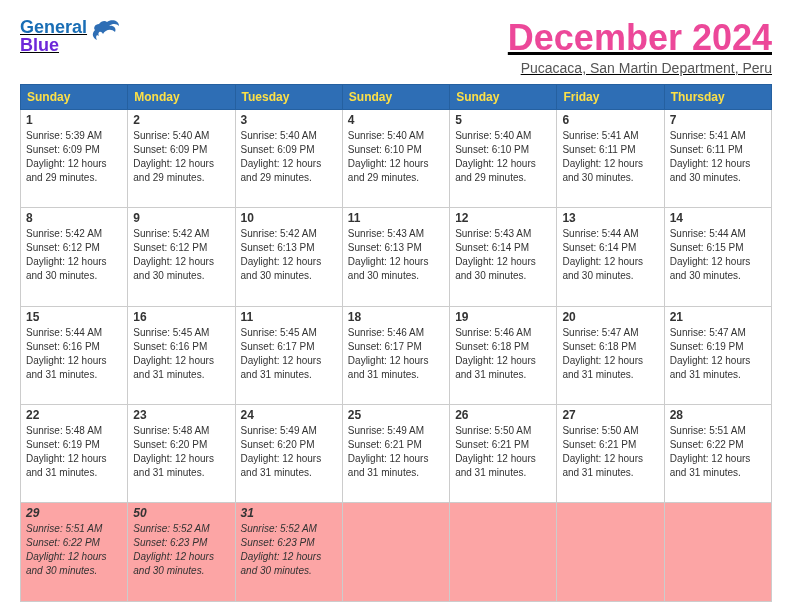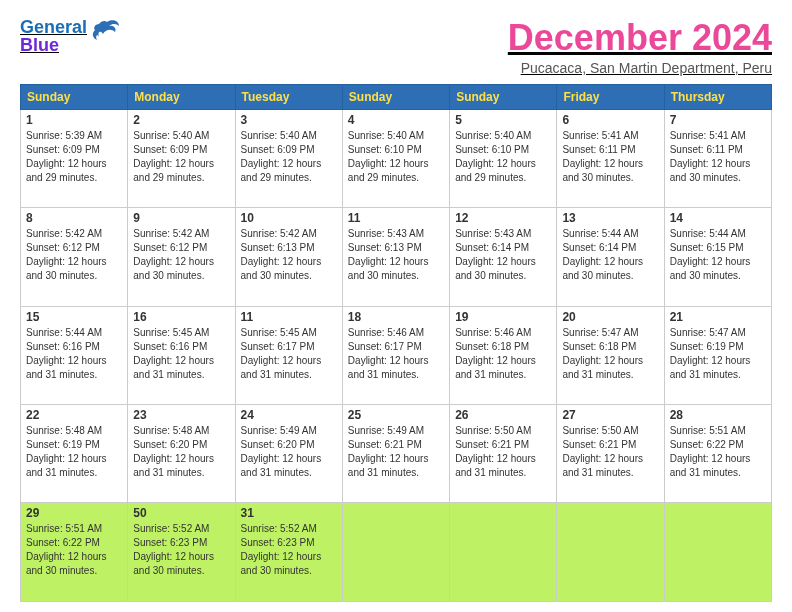--- a/index.html
+++ b/index.html
@@ -71,21 +71,22 @@
     .calendar td {
       vertical-align: top;
       border: 1px solid #ccc;
       padding: 3px 5px;
       font-size: 9.5px;
       color: #333;
       height: 82px;
       background: #fff;
     }
     .calendar tr:last-child td {
-      background: #bef264;
+      background: #fca5a5;
+      font-style: italic;
     }
     .calendar td.empty {
       background: #f5f5f5;
     }
     .day-num {
       font-size: 12px;
       font-weight: bold;
       display: block;
       margin-bottom: 2px;
     }

